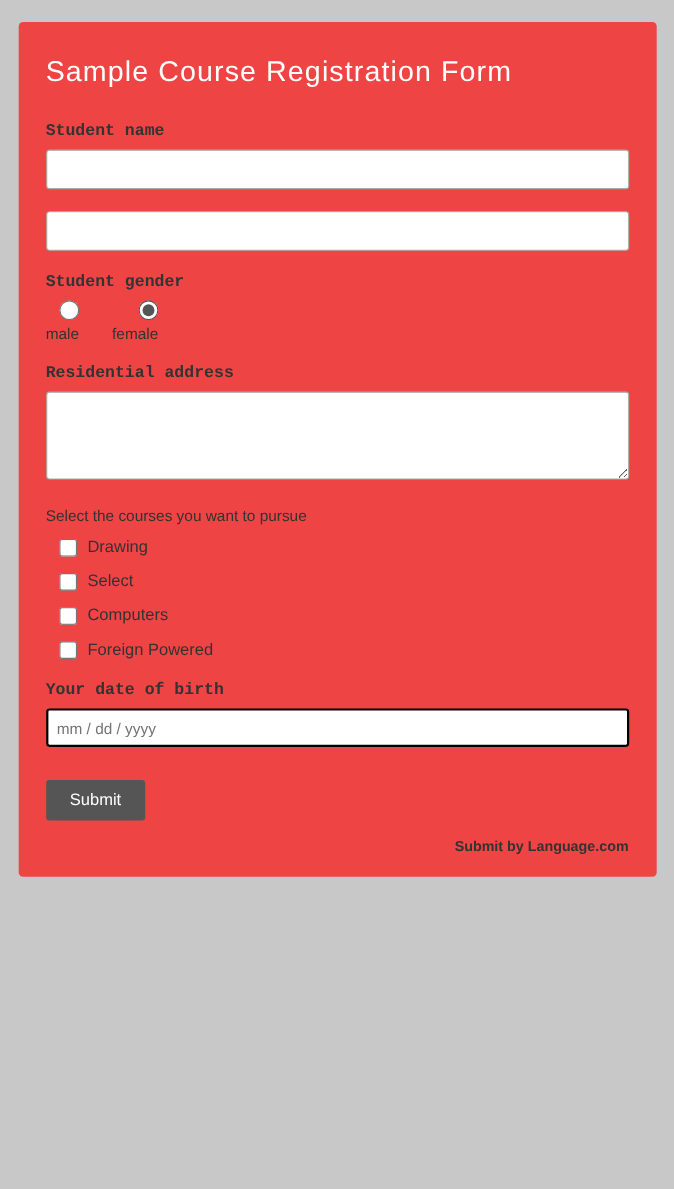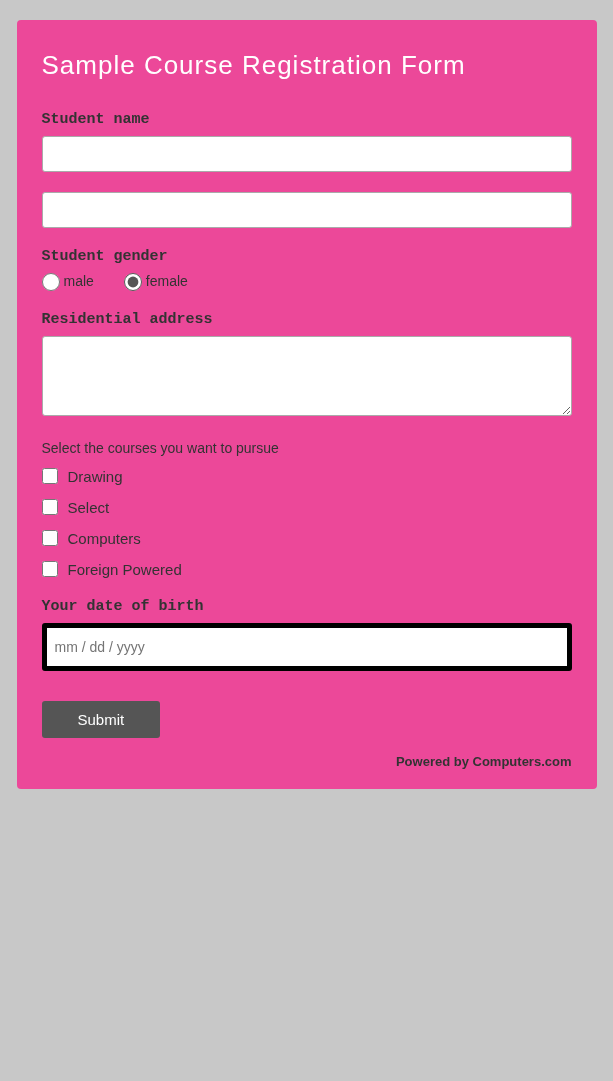--- a/index.html
+++ b/index.html
@@ -13,21 +13,21 @@
       min-height: 1081px;
       background-color: #c8c8c8;
       font-family: Arial, sans-serif;
       display: flex;
       justify-content: center;
       align-items: flex-start;
       padding: 20px 0;
     }
 
     .form-container {
-      background-color: #ec4899;
+      background-color: #ef4444;
       width: 580px;
       padding: 30px 25px 20px 25px;
       border-radius: 4px;
     }
 
     .form-title {
       font-size: 26px;
       font-weight: 300;
       color: #ffffff;
       margin-bottom: 30px;
@@ -73,22 +73,22 @@
     }
 
     .radio-group {
       display: flex;
       gap: 30px;
       margin-top: 5px;
     }
 
     .radio-item {
       display: flex;
-      flex-direction: row;
-      align-items: flex-start;
+      flex-direction: column;
+      align-items: flex-end;
       gap: 4px;
     }
 
     .radio-item input[type="radio"] {
       width: 18px;
       height: 18px;
       accent-color: #555;
       cursor: pointer;
     }
 
@@ -105,54 +105,55 @@
     }
 
     .checkbox-group {
       display: flex;
       flex-direction: column;
       gap: 14px;
     }
 
     .checkbox-item {
       display: flex;
-      align-items: flex-start;
+      align-items: flex-end;
       gap: 10px;
+      margin-left: 12px;
     }
 
     .checkbox-item input[type="checkbox"] {
       width: 16px;
       height: 16px;
       accent-color: #555;
       cursor: pointer;
     }
 
     .checkbox-label {
       font-size: 15px;
       color: #333333;
     }
 
     .date-input {
       width: 100%;
-      height: 48px;
+      height: 35px;
       background-color: #ffffff;
-      border: 5px solid #000000;
+      border: 2px solid #000000;
       border-radius: 3px;
       padding: 8px 8px;
       font-size: 14px;
       color: #555;
       outline: none;
     }
 
     .submit-button {
       background-color: #555555;
       color: #ffffff;
       border: none;
       border-radius: 3px;
-      padding: 10px 36px;
+      padding: 10px 22px;
       font-size: 15px;
       cursor: pointer;
       margin-top: 10px;
     }
 
     .powered-by {
       text-align: right;
       margin-top: 16px;
       font-size: 13px;
       color: #555555;
@@ -228,15 +229,15 @@
   <div class="field-group">
     <label class="field-label">Your date of birth</label>
     <input type="text" class="date-input" placeholder="mm / dd / yyyy" style="">
   </div>
 
   
   <button class="submit-button">Submit</button>
 
   
   <div class="powered-by">
-    <span>Powered by </span><span>Computers.com</span>
+    <span>Submit by </span><span>Language.com</span>
   </div>
 </div>
 
 </body></html>

